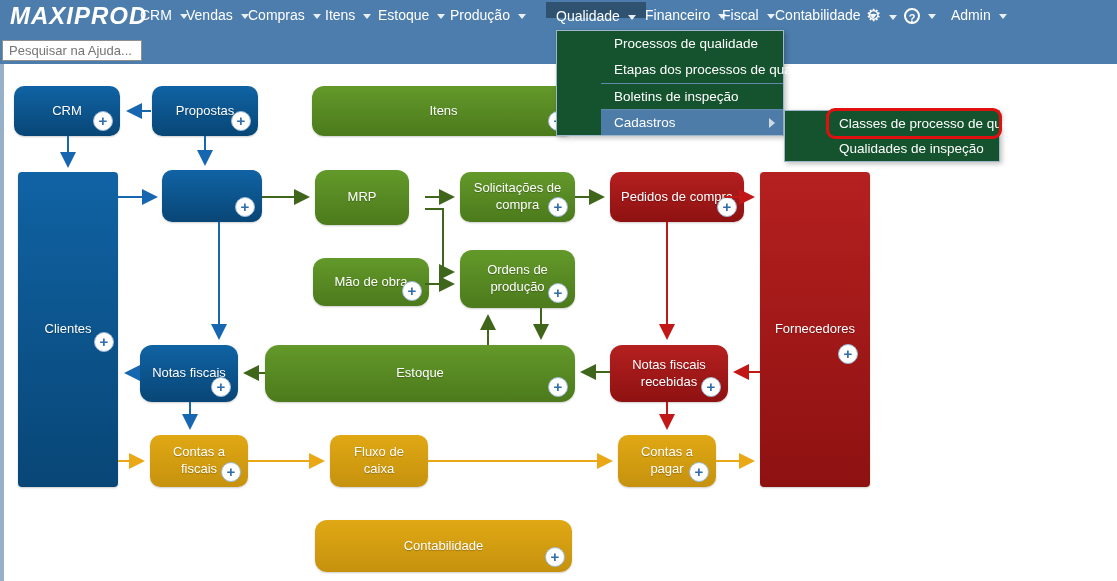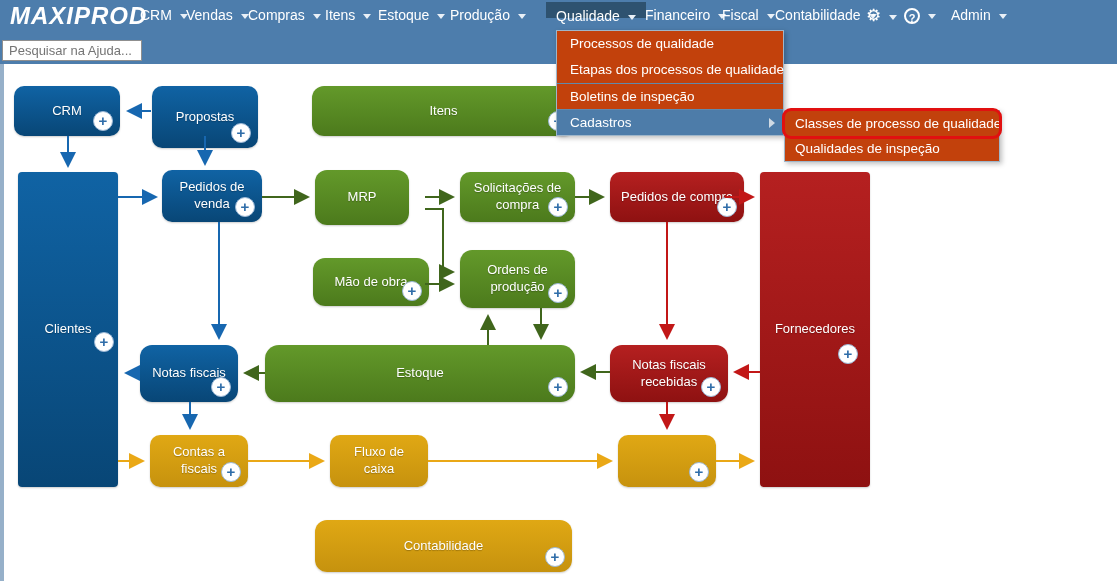--- a/index.html
+++ b/index.html
@@ -34,22 +34,22 @@
   }
   .search-box {
     position:absolute; left:2px; top:40px; width:140px; height:21px;
     border:1px solid #8f8f8f; background:#ffffff; font-size:13px; color:#555;
     padding:1px 6px; font-family:Liberation Sans, sans-serif;
   }
   .left-strip { position:absolute; left:0; top:64px; width:4px; height:517px; background:#96b0c9; z-index:1; }
 
   
   .menu {
-    position:absolute; background:#c2410c; z-index:60;
-    border:1px solid #9fb6c9; box-shadow:2px 2px 5px rgba(0,0,0,0.25);
+    position:absolute; background:#14532d; z-index:60;
+    border:1px solid #9fb6c9; box-shadow:2px 2px 5px rgba(0,0,0,0.25);padding-left:44px;
   }
   .menu-main { left:556px; top:30px; width:228px; }
   .menu-item {
     position:relative; height:26px; line-height:26px; padding-left:13px;
     color:#ffffff; font-size:13.5px; cursor:pointer; white-space:nowrap;
   }
   .menu-item.group-start { border-top:1px solid #6189ab; }
   .menu-item.hovered { background:#4d7ca9; }
   .submenu-caret {
     position:absolute; right:8px; top:8px; width:0; height:0;
@@ -146,30 +146,29 @@
 
 <div class="menu menu-sub">
   <div class="menu-item annotated">Classes de processo de qualidade</div>
   <div class="menu-item">Qualidades de inspeção</div>
 </div>
 
 <div class="node node-blue" style="left:14px;top:86px;width:106px;height:50px">
   <span class="lbl">CRM</span>
   <span class="plus">+</span>
 </div>
-<div class="node node-blue" style="left:152px;top:86px;width:106px;height:62px">
+<div class="node node-blue" style="left:152px;top:86px;width:106px;height:50px">
   <span class="lbl">Propostas</span>
   <span class="plus">+</span>
 </div>
 <div class="node node-green" style="left:312px;top:86px;width:263px;height:50px;border-radius:12px">
   <span class="lbl">Itens</span>
   <span class="plus">+</span>
 </div>
 <div class="node node-blue" style="left:162px;top:170px;width:100px;height:52px">
-  <span class="lbl">Pedidos de venda</span>
   <span class="plus">+</span>
 </div>
 <div class="node node-green" style="left:315px;top:170px;width:94px;height:55px;border-radius:12px">
   <span class="lbl">MRP</span>
 </div>
 <div class="node node-green" style="left:460px;top:172px;width:115px;height:50px">
   <span class="lbl">Solicitações de compra</span>
   <span class="plus">+</span>
 </div>
 <div class="node node-red" style="left:610px;top:172px;width:134px;height:50px">
@@ -205,20 +204,21 @@
   <span class="plus">+</span>
 </div>
 <div class="node node-gold" style="left:150px;top:435px;width:98px;height:52px">
   <span class="lbl">Contas a fiscais</span>
   <span class="plus">+</span>
 </div>
 <div class="node node-gold" style="left:330px;top:435px;width:98px;height:52px">
   <span class="lbl">Fluxo de caixa</span>
 </div>
 <div class="node node-gold" style="left:618px;top:435px;width:98px;height:52px">
+  <span class="lbl">Contas a pagar</span>
   <span class="plus">+</span>
 </div>
 <div class="node node-gold" style="left:315px;top:520px;width:257px;height:52px;border-radius:12px">
   <span class="lbl">Contabilidade</span>
   <span class="plus">+</span>
 </div>
 
 <svg class="edges" width="1117" height="581">
   <defs>
     <marker id="m-blue" markerWidth="8" markerHeight="8" refX="7" refY="4" orient="auto">

